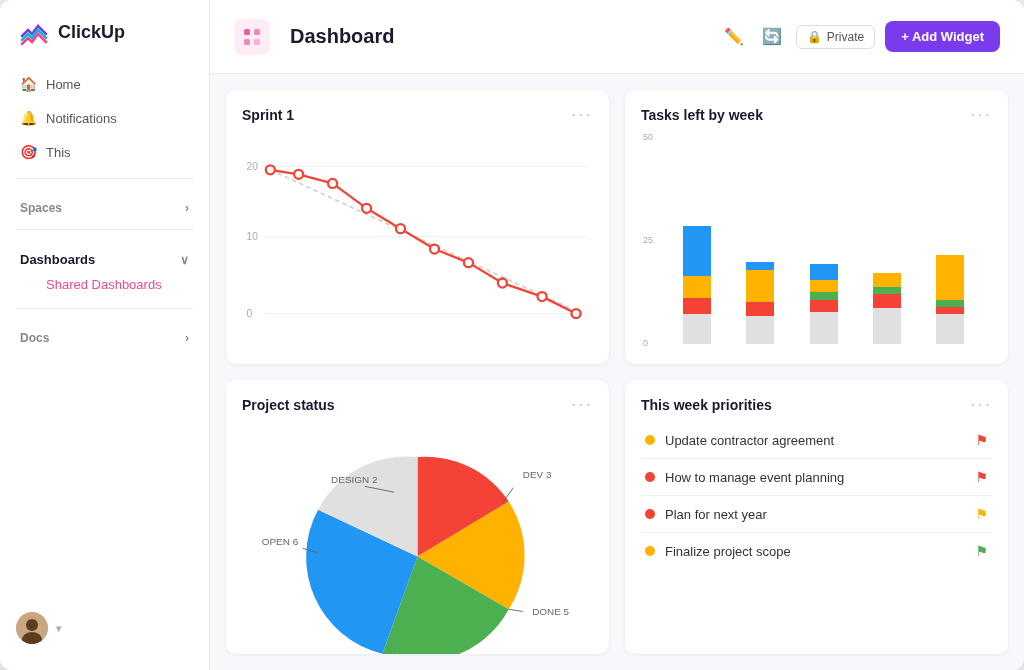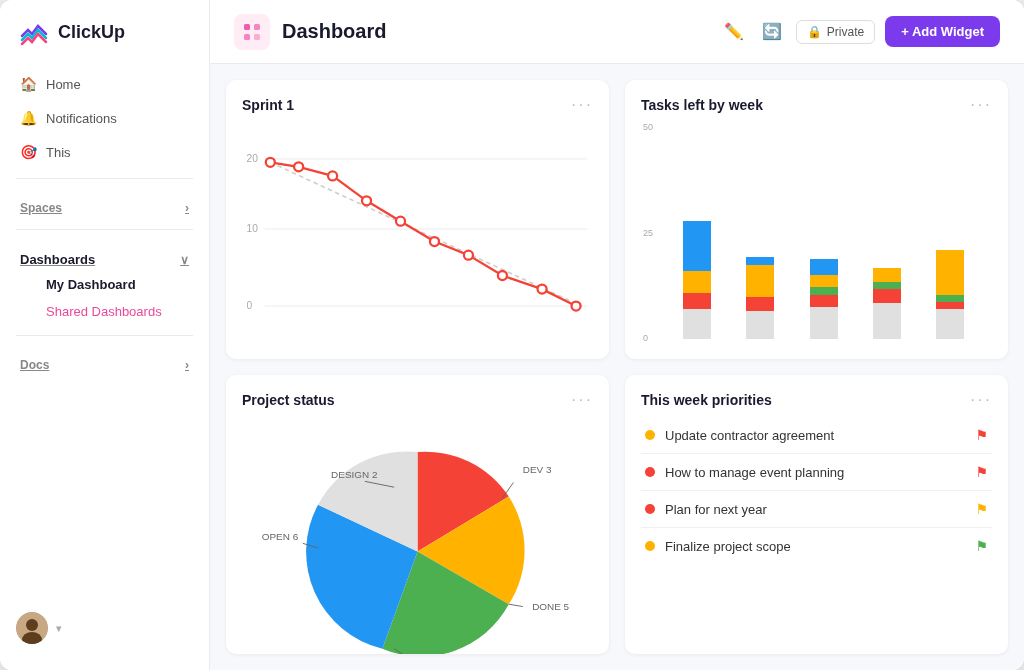--- a/index.html
+++ b/index.html
@@ -65,21 +65,20 @@
     .nav-item .nav-icon { font-size: 14px; width: 16px; text-align: center; }
     .sidebar-section-label {
       padding: 12px 20px 4px;
       font-size: 12px;
       font-weight: 600;
       color: #888;
       display: flex;
       align-items: center;
       justify-content: space-between;
       cursor: pointer;
-      text-decoration: underline;
     }
     .sidebar-sub-item {
       padding: 6px 12px 6px 38px;
       cursor: pointer;
       border-radius: 6px;
       margin: 0 8px;
       color: #ec4899;
       font-size: 13px;
     }
     .sidebar-sub-item.active { font-weight: 700; color: #1a1a2e; }
@@ -106,24 +105,24 @@
       flex: 1;
       display: flex;
       flex-direction: column;
       background: #f7f8fc;
       overflow: hidden;
     }
     .topbar {
       background: #fff;
       border-bottom: 1px solid #ebebeb;
       padding: 8px 24px;
-      height: 64px;
-      display: flex;
-      align-items: center;
-      gap: 12px;
+      height: 74px;
+      display: flex;
+      align-items: center;
+      gap: 20px;
     }
     .topbar-icon {
       width: 36px;
       height: 36px;
       background: #ffecf5;
       border-radius: 8px;
       display: flex;
       align-items: center;
       justify-content: center;
       font-size: 18px;
@@ -317,23 +316,20 @@
     <div class="sidebar-section-label">
       <span>Spaces</span>
       <span>›</span>
     </div>
 
     <div class="sidebar-divider"></div>
 
     <div class="sidebar-section-label">
       <span style="font-size:13px;font-weight:700;color:#1a1a2e;">Dashboards</span>
       <span>∨</span>
-    </div>
-    <div class="sidebar-sub-item active">
-      <span>My Dashboard</span>
     </div>
     <div class="sidebar-sub-item">
       <span>Shared Dashboards</span>
     </div>
 
     <div class="sidebar-divider"></div>
 
     <div class="sidebar-section-label">
       <span>Docs</span>
       <span>›</span>

